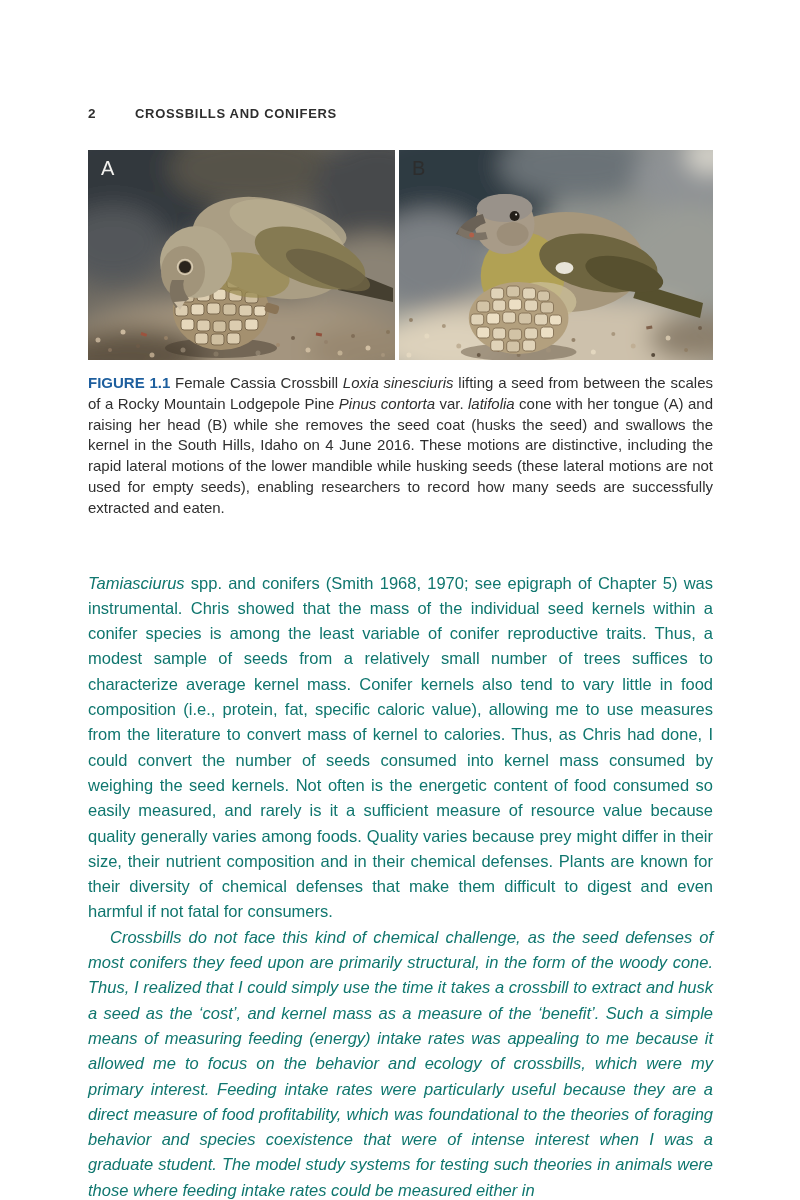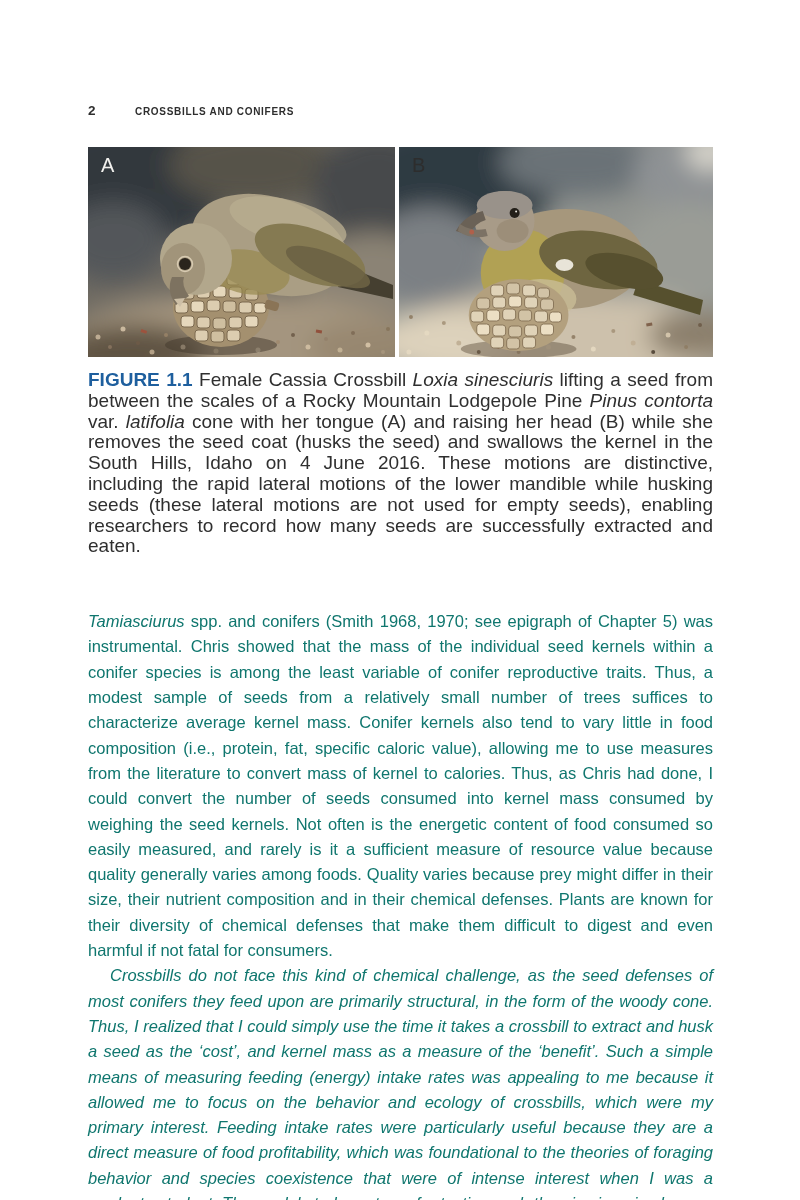--- a/index.html
+++ b/index.html
@@ -3,34 +3,34 @@
 <meta charset="utf-8">
 <style>
   html,body{margin:0;padding:0;background:#ffffff;}
   .page{
     position:relative;width:800px;height:1200px;background:#ffffff;
     font-family:"Liberation Sans",sans-serif;overflow:hidden;
   }
   .content{position:absolute;left:88px;top:58px;width:625px;}
   .running-header{display:flex;align-items:baseline;color:#2e2e2e;}
   .page-num{font-size:13.5px;font-weight:700;letter-spacing:.4px;width:47px;}
-  .running-head{font-size:10px;font-weight:700;letter-spacing:.7px;margin-top:48px;}
+  .running-head{font-size:13px;font-weight:700;letter-spacing:.7px;margin-top:48px;}
   .photos{display:flex;gap:4px;margin-top:29px;}
   .photo{position:relative;height:210px;overflow:hidden;background:#777;}
   .photo-a{width:307px;}
   .photo-b{width:314px;}
   .photo svg{display:block;width:100%;height:100%;}
   .photo-label{
     position:absolute;top:8px;left:13px;font-size:20px;line-height:1;
     font-family:"Liberation Sans",sans-serif;font-weight:400;
   }
   .photo-label.light{color:#f2f1ee;}
   .photo-label.dark{color:#2d2d2d;}
   .fig-caption{
-    margin-top:13px;font-size:19px;line-height:20.8px;color:#2f2f2f;
+    margin-top:13px;font-size:15px;line-height:20.8px;color:#2f2f2f;
     text-align:justify;
   }
   .fig-caption .seg-label{font-weight:700;}
   .seg-i{font-style:italic;}
   .body-text{margin-top:52px;color:#0f766e;}
   .para{
     margin:0;font-size:16.5px;line-height:25.3px;text-align:justify;
   }
   .para.indent{text-indent:22px;font-style:italic;}
 </style>

